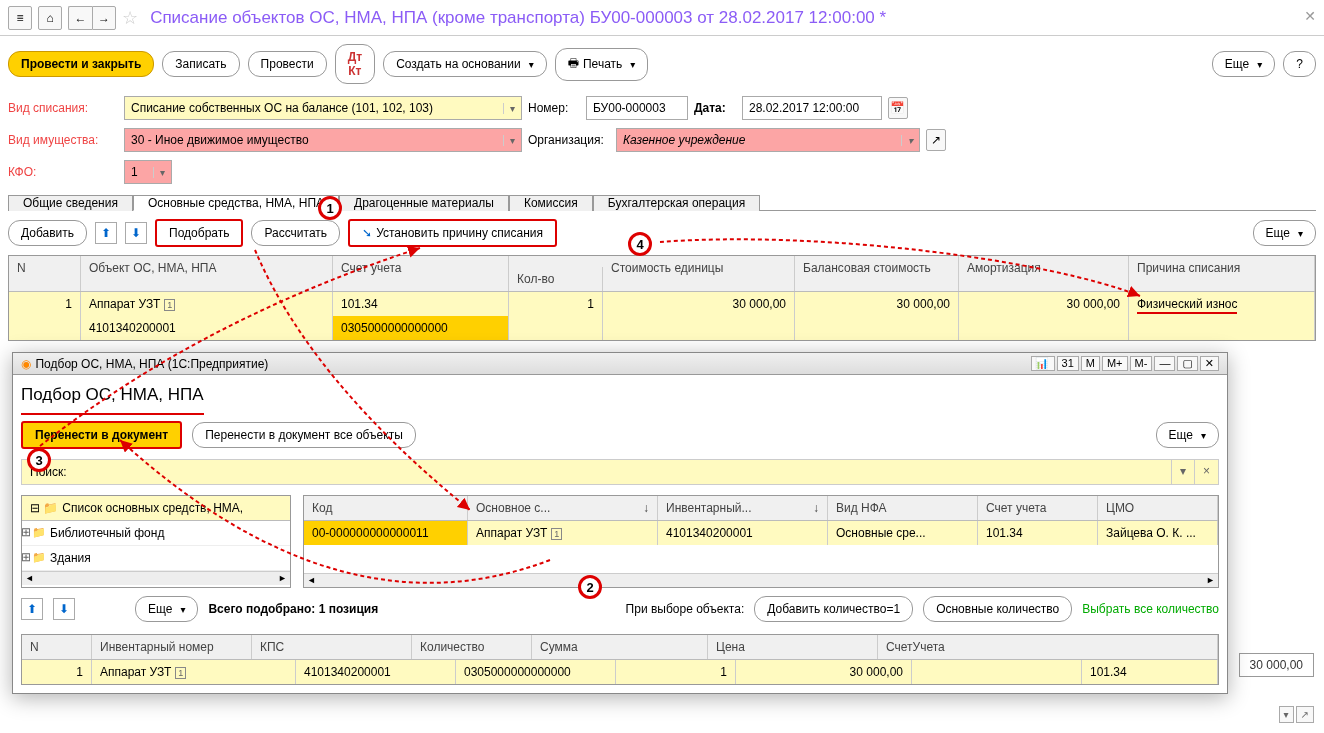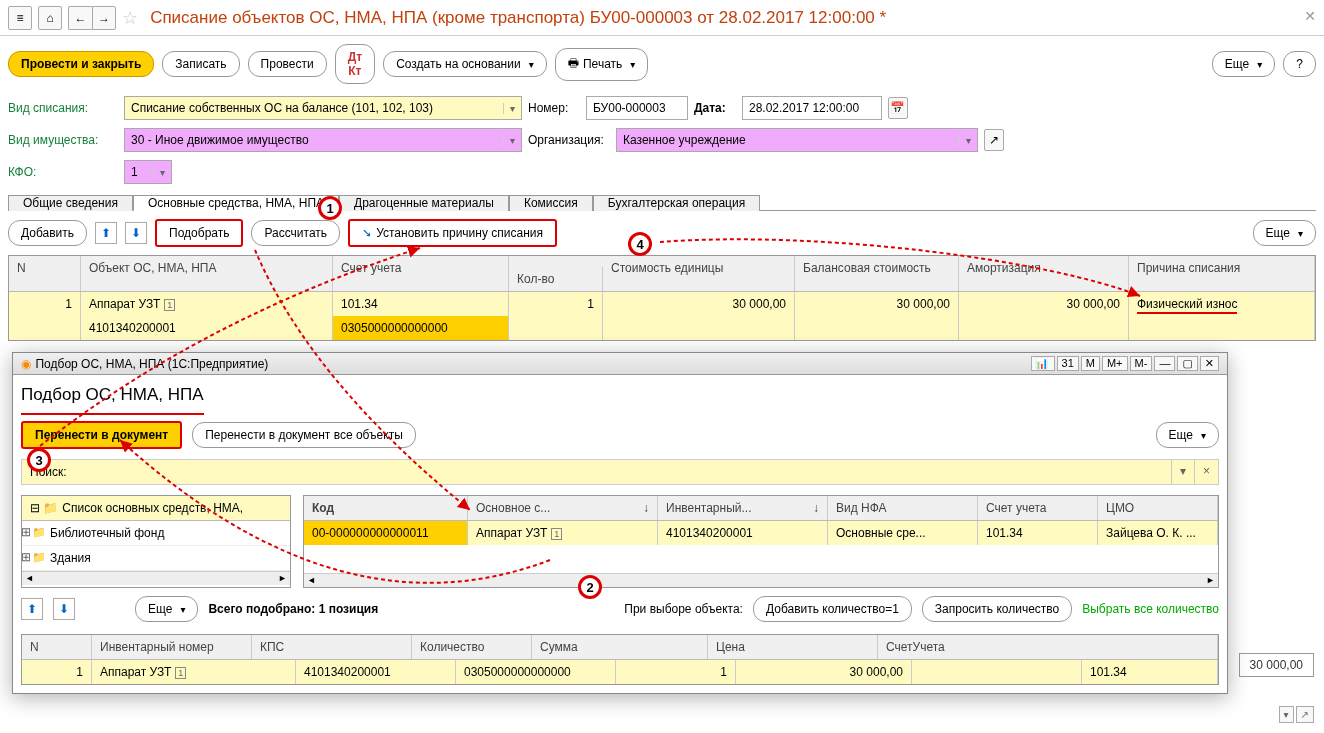--- a/index.html
+++ b/index.html
@@ -3,30 +3,30 @@
 <meta charset="utf-8">
 <style>
 * { box-sizing: border-box; margin: 0; padding: 0; font-family: Arial, sans-serif; font-size: 12px; }
 body { background: #fff; width: 1324px; height: 733px; position: relative; overflow: hidden; }
 .topbar { display: flex; align-items: center; padding: 4px 8px; gap: 6px; border-bottom: 1px solid #ccc; height: 36px; }
 .icon-btn { border: 1px solid #aaa; background: #f8f8f8; width: 24px; height: 24px; display: flex; align-items: center; justify-content: center; cursor: pointer; border-radius: 2px; }
 .icon-btn-group { display: flex; }
 .icon-btn-group .icon-btn:first-child { border-radius: 2px 0 0 2px; border-right: none; }
 .icon-btn-group .icon-btn:last-child { border-radius: 0 2px 2px 0; }
 .star-icon { color: #ccc; font-size: 18px; }
-.title { font-size: 17px; font-weight: normal; margin-left: 6px; color: #c2410c; }
+.title { font-size: 17px; font-weight: normal; margin-left: 6px; color: #8b5cf6; }
 .close-x { position: absolute; right: 8px; top: 8px; color: #999; cursor: pointer; font-size: 14px; }
 .toolbar { display: flex; align-items: center; padding: 8px; gap: 8px; }
 .btn { border: 1px solid #999; background: #fff; padding: 5px 12px; cursor: pointer; border-radius: 12px; white-space: nowrap; display: inline-flex; align-items: center; gap: 4px; }
 .btn-primary { background: #ffd000; border-color: #cc9900; font-weight: bold; }
 .btn-dropdown::after { content: "▾"; margin-left: 4px; font-size: 10px; }
 .right { margin-left: auto; }
 .form-row { display: flex; align-items: center; padding: 4px 8px; gap: 6px; }
-.form-label { width: 110px; color: #15803d; }
-.select-field { border: 1px solid #aaa; padding: 4px 6px; background: #f0abfc; position: relative; display: flex; align-items: center; }
+.form-label { width: 110px; color: #ef4444; }
+.select-field { border: 1px solid #aaa; padding: 4px 6px; background: #fca5a5; position: relative; display: flex; align-items: center; }
 .select-yellow { background: #fffac0; }
 .dd-arrow { margin-left: auto; padding-left: 6px; color: #666; font-size: 10px; border-left: 1px solid #ccc; }
 .field-input { border: 1px solid #aaa; padding: 4px 6px; background: #fff; }
 .tabs { display: flex; border-bottom: 1px solid #999; margin: 6px 8px 0 8px; }
 .tab { padding: 0 14px; border: 1px solid #999; border-bottom: none; background: #fff; cursor: pointer; position: relative; top: 1px; }
 .tab.active { background: #fff; border-bottom: 1px solid #fff; }
 .tab:not(.active) { background: #f0f0f0; }
 .subbar { display: flex; align-items: center; padding: 8px; gap: 8px; }
 .arrow-btn { border: 1px solid #aaa; background: #fff; width: 22px; height: 22px; display: inline-flex; align-items: center; justify-content: center; cursor: pointer; color: #0066cc; }
 .red-frame { border: 2px solid #d00; border-radius: 3px; }
@@ -112,21 +112,21 @@
   <div class="field-input" style="width:140px;">28.02.2017 12:00:00</div>
   <span class="icon-btn" style="width:20px;height:22px;">📅</span>
 </div>
 <div class="form-row">
   <span class="form-label">Вид имущества:</span>
   <div class="select-field" style="width:398px;">
     <span>30 - Иное движимое имущество</span>
       <span class="dd-arrow">▾</span>
   </div>
   <span style="width:82px;">Организация:</span>
-  <div class="select-field" style="width:362px;">
+  <div class="select-field" style="width:304px;font-style:italic;">
     <span>Казенное учреждение</span>
       <span class="dd-arrow">▾</span>
   </div>
   <span class="icon-btn" style="width:20px;height:22px;">↗</span>
 </div>
 <div class="form-row">
   <span class="form-label">КФО:</span>
   <div class="select-field" style="width:48px;">
     <span>1</span>
       <span class="dd-arrow">▾</span>
@@ -235,21 +235,21 @@
 
     <div class="split">
       <div class="tree">
         <div class="tree-head"><span style="margin-right:4px;">⊟ 📁</span><span>Список основных средств, НМА,</span></div>
         <div class="tree-item"><span class="tree-exp">⊞</span><span>Библиотечный фонд</span></div>
         <div class="tree-item"><span class="tree-exp">⊞</span><span>Здания</span></div>
         <div class="hscroll"></div>
       </div>
       <div class="slist">
         <div class="th-row">
-          <div class="th" style="width:164px;font-weight:bold;">Код</div>
+          <div class="th" style="width:164px;">Код</div>
           <div class="th" style="width:190px;"><span>Основное с...</span> <span style="float:right;">↓</span></div>
           <div class="th" style="width:170px;"><span>Инвентарный...</span> <span style="float:right;">↓</span></div>
           <div class="th" style="width:150px;">Вид НФА</div>
           <div class="th" style="width:120px;">Счет учета</div>
           <div class="th" style="flex:1;">ЦМО</div>
         </div>
         <div class="td-row">
           <div class="td" style="width:164px;background:#ffd000;">00-000000000000011</div>
           <div class="td selC" style="width:190px;background:#fffac0;"><span>Аппарат УЗТ</span><span class="sq-icon">1</span></div>
           <div class="td selC" style="width:170px;background:#fffac0;">4101340200001</div>
@@ -262,21 +262,21 @@
       </div>
     </div>
 
     <div class="bot-bar">
       <span class="arrow-btn">⬆</span>
       <span class="arrow-btn">⬇</span>
       <button class="btn btn-dropdown" style="margin-left:50px;">Еще</button>
       <span><b>Всего подобрано: 1 позиция</b></span>
       <span class="right">При выборе объекта:</span>
       <button class="btn">Добавить количество=1</button>
-      <button class="btn">Запросить количество</button>
+      <button class="btn">Основные количество</button>
       <span class="green-link">Выбрать все количество</span>
     </div>
 
     <div class="bot-table">
       <div class="th-row">
         <div class="th" style="width:70px;">N</div>
         <div class="th" style="width:160px;">Инвентарный номер</div>
         <div class="th" style="width:160px;">КПС</div>
         <div class="th" style="width:120px;">Количество</div>
         <div class="th" style="width:176px;">Сумма</div>

